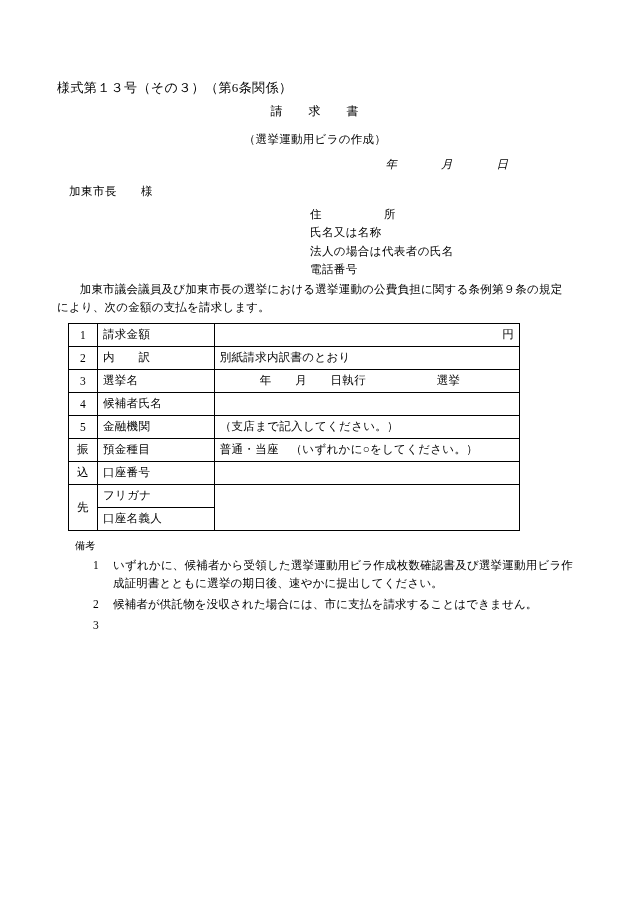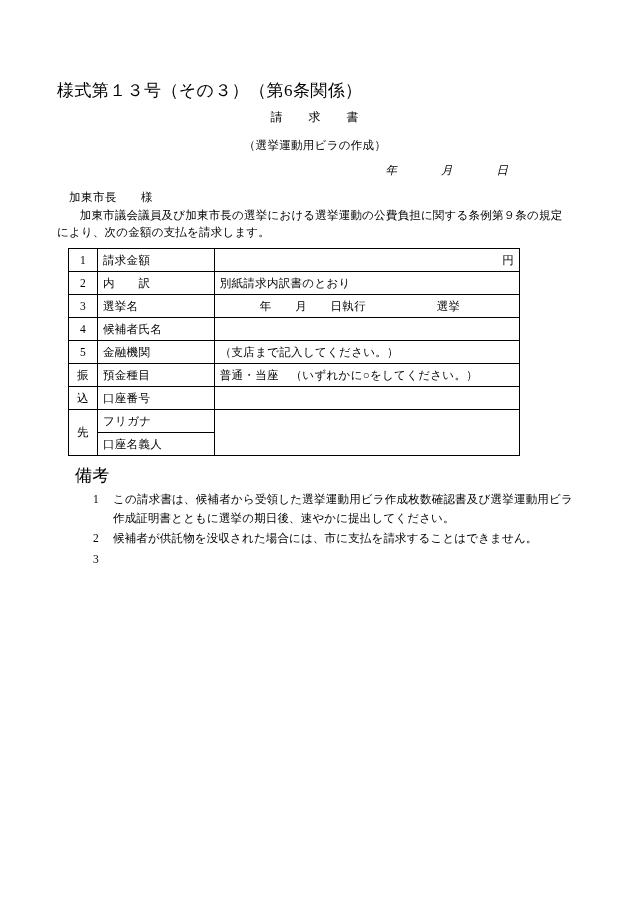--- a/index.html
+++ b/index.html
@@ -22,21 +22,21 @@
     padding: 0;
     box-sizing: border-box;
   }
   .doc {
     position: absolute;
     left: 57px;
     top: 78px;
     width: 516px;
   }
   .form-no {
-    font-size: 17px;
+    font-size: 13px;
     letter-spacing: 0.4px;
     line-height: 1.5;
   }
   .title {
     text-align: center;
     font-size: 12px;
     letter-spacing: 7px;
     margin-top: 5px;
     padding-left: 6px;
   }
@@ -109,21 +109,21 @@
   .yen-cell {
     text-align: right;
     padding-right: 12px;
   }
   .sel-name .inner {
     padding-left: 40px;
     letter-spacing: 0.3px;
   }
   .notes-head {
     margin-top: 8px;
-    font-size: 17px;
+    font-size: 10px;
     padding-left: 18px;
     letter-spacing: 0.3px;
   }
   ol.notes {
     margin: 3px 0 0 0;
     padding: 0;
     list-style: none;
     font-size: 11.5px;
     line-height: 1.62;
   }
@@ -151,20 +151,26 @@
     <div class="title">請　求　書</div>
 
     <div class="subtitle">（選挙運動用ビラの作成）</div>
 
     <div class="date-line">
       <span>年　　月　　日</span>
     </div>
 
     <div class="addressee">加東市長　　様</div>
 
+    <div class="applicant">
+      <div>住　　　所</div>
+      <div>氏名又は名称</div>
+      <div>法人の場合は代表者の氏名</div>
+      <div>電話番号</div>
+    </div>
 
     <div class="intro">　加東市議会議員及び加東市長の選挙における選挙運動の公費負担に関する条例第９条の規定により、次の金額の支払を請求します。</div>
 
     <table class="claim">
       <tbody>
         <tr>
           <td class="num">1</td>
           <td class="label" colspan="2">請求金額</td>
           <td class="value yen-cell">円</td>
         </tr>
@@ -209,21 +215,21 @@
           <td class="label" colspan="2">口座名義人</td>
         </tr>
       </tbody>
     </table>
 
     <div class="notes-head">備考</div>
 
     <ol class="notes">
       <li>
         <span class="marker">1</span>
-        <span>この請求書は、候補者から受領した選挙運動用ビラ作成枚数確認書及び選挙運動用ビラ作成証明書とともに選挙の期日後、速やかに提出してください。</span>
+        <span>いずれかに、候補者から受領した選挙運動用ビラ作成枚数確認書及び選挙運動用ビラ作成証明書とともに選挙の期日後、速やかに提出してください。</span>
       </li>
       <li>
         <span class="marker">2</span>
         <span>候補者が供託物を没収された場合には、市に支払を請求することはできません。</span>
       </li>
       <li>
         <span class="marker">3</span>
       </li>
     </ol>
 

